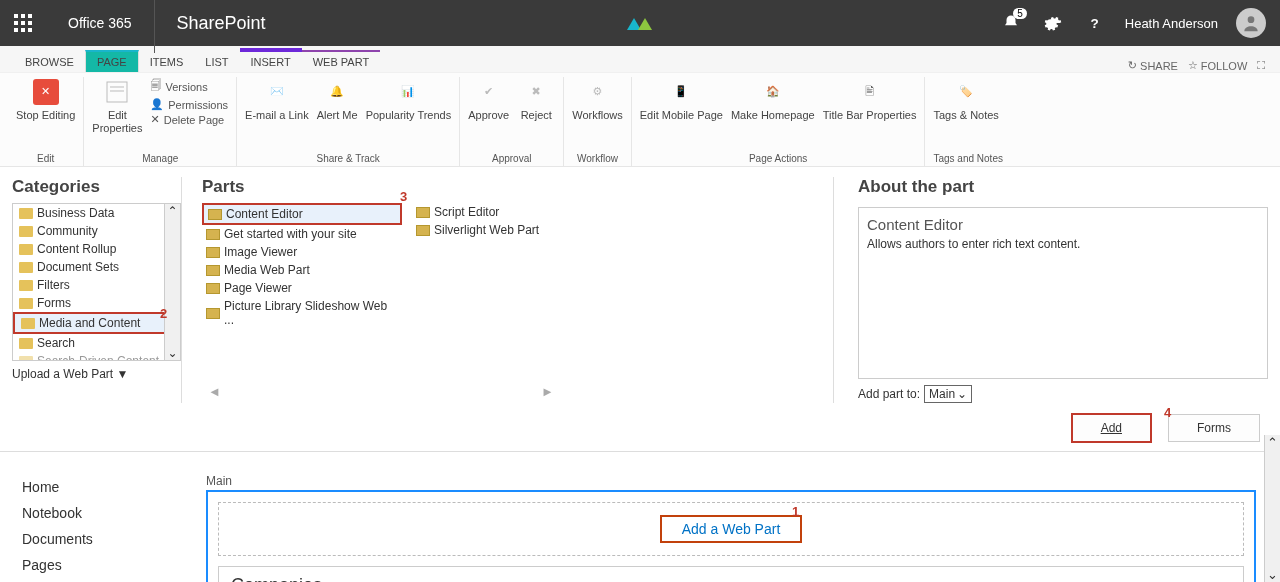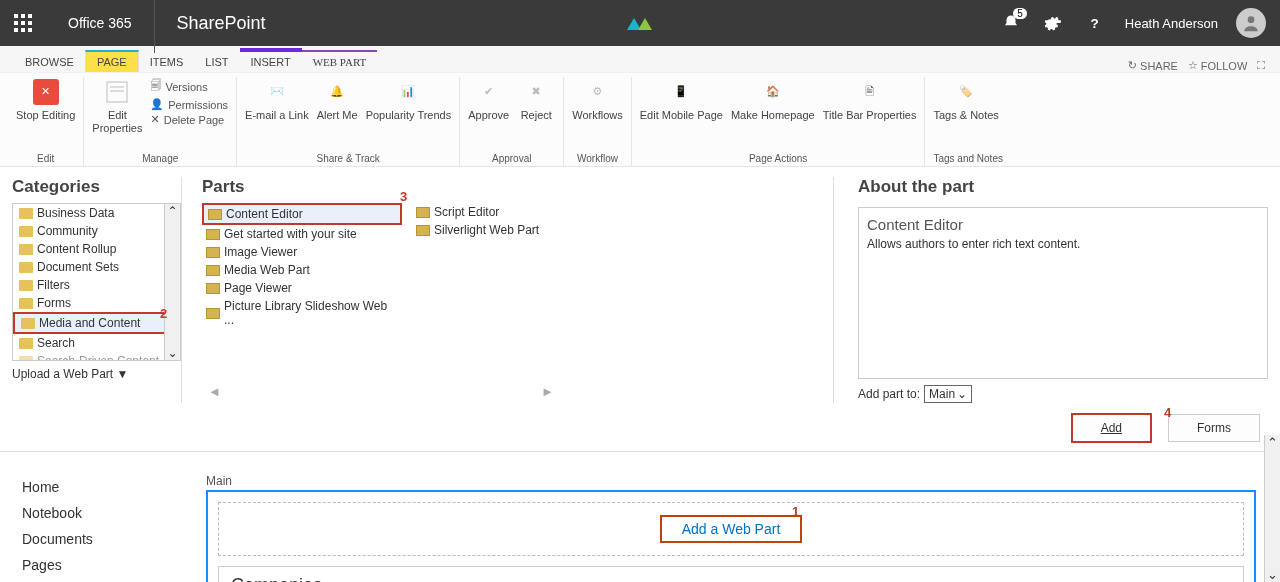--- a/index.html
+++ b/index.html
@@ -11,23 +11,23 @@
 .brand { padding: 0 22px; font-size: 14px; font-weight: 300; border-right: 1px solid #555; height: 60px; display: flex; align-items: center; }
 .app-name { padding: 0 22px; font-size: 18px; font-weight: 300; }
 .top-logo { margin-left: auto; margin-right: auto; position: absolute; left: 50%; transform: translateX(-50%); display: flex; }
 .name-right { margin-left: auto; display: flex; align-items: center; gap: 18px; padding-right: 14px; }
 .tb-icon { width: 24px; display: flex; justify-content: center; cursor: pointer; position: relative; }
 .badge { position: absolute; top: -6px; right: -4px; background: #fff; color: #000; border-radius: 8px; font-size: 10px; padding: 0 4px; }
 .avatar { width: 30px; height: 30px; background: #ccc; border-radius: 50%; display: flex; align-items: center; justify-content: center; }
 
 .tabs-bar { height: 27px; background: #f6f6f6; border-bottom: 1px solid #f0f0f0; display: flex; align-items: flex-end; padding-left: 14px; }
 .rtab { padding: 4px 11px; font-size: 11px; color: #444; cursor: pointer; border-top: 2px solid transparent; }
-.rtab.active { background: #fde047; border-top: 2px solid #19b5cb; border-left: 1px solid #ddd; border-right: 1px solid #ddd; text-align: center; }
+.rtab.active { background: #14b8a6; border-top: 2px solid #19b5cb; border-left: 1px solid #ddd; border-right: 1px solid #ddd; text-align: center; }
 .rtab.insert { border-top: 4px solid #6d28d9; }
-.rtab.webpart { border-top: 2px solid #8e44ad; font-family: Liberation Serif, serif; }
+.rtab.webpart { border-top: 2px solid #8e44ad; }
 .tabs-right { margin-left: auto; display: flex; gap: 10px; padding-right: 15px; font-size: 11px; color: #666; }
 .tr-item { display: flex; align-items: center; gap: 3px; cursor: pointer; }
 
 .ribbon { height: 94px; background: #fcfcfc; border-bottom: 1px solid #e6e6e6; display: flex; padding: 4px 8px 0; }
 .rgroup { border-right: 1px solid #e6e6e6; padding: 0 8px 2px; display: flex; flex-direction: column; justify-content: space-between; }
 .rgroup-items { display: flex; gap: 8px; align-items: flex-start; }
 .rbtn { display: flex; flex-direction: column; align-items: center; font-size: 11px; color: #444; cursor: pointer; text-align: center; min-width: 38px; line-height: 1.2; }
 .rbtn-icon { width: 30px; height: 30px; margin-bottom: 2px; display: flex; align-items: center; justify-content: center; }
 .red-sq { width: 26px; height: 26px; background: #e74c3c; border-radius: 3px; display: flex; align-items: center; justify-content: center; color: #fff; }
 .rgroup-label { font-size: 10px; color: #555; text-align: center; margin-top: 2px; }

